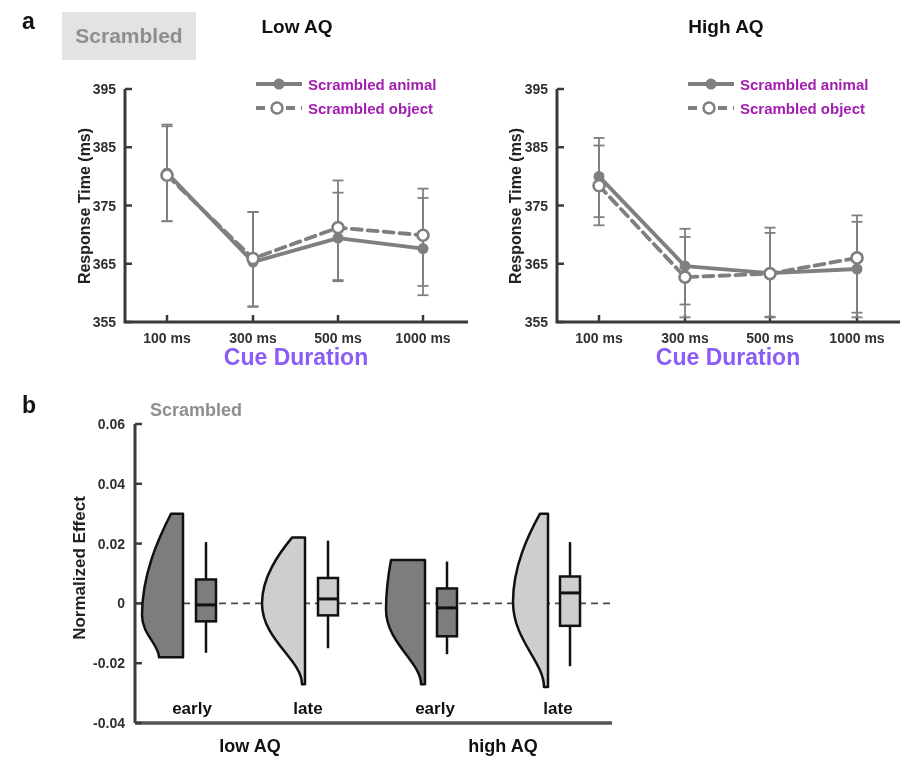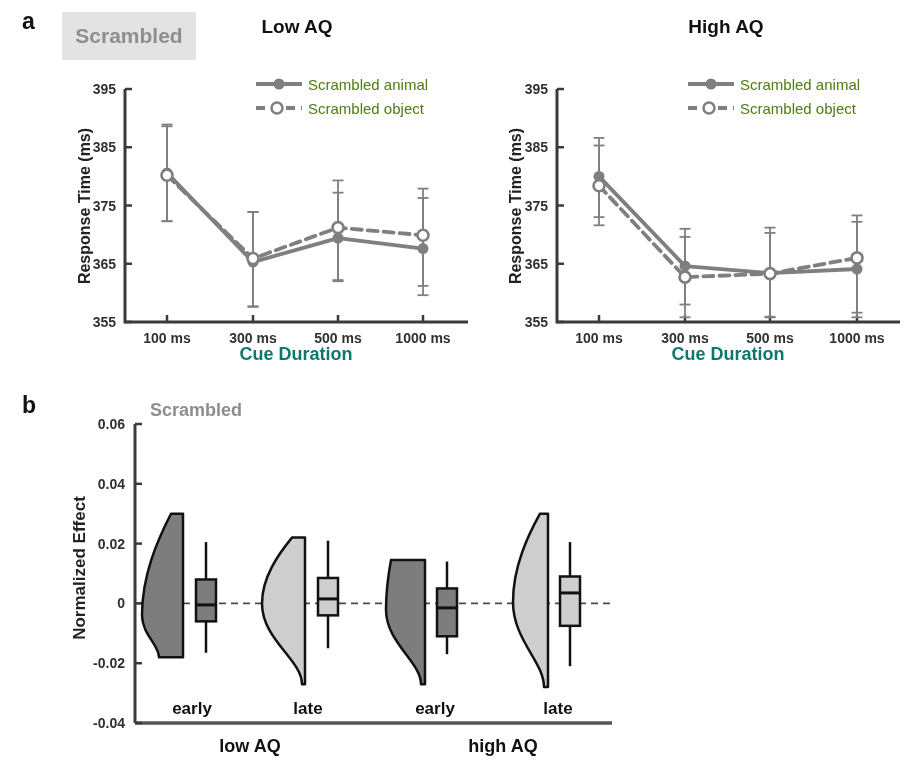--- a/index.html
+++ b/index.html
@@ -5,28 +5,28 @@
   html,body{margin:0;padding:0;background:#fff;}
   .figure{position:relative;width:912px;height:769px;background:#fff;overflow:hidden;
           font-family:"Liberation Sans",sans-serif;color:var(--c-text_dark,#2e2e2e);}
   #fig-svg{position:absolute;left:0;top:0;}
   .overlay{position:absolute;}
   .panel-label{font-size:23px;font-weight:bold;color:#111;}
   .badge{display:flex;align-items:center;justify-content:center;
          background:var(--c-badge_bg,#e3e3e3);color:var(--c-gray_label,#8e8e8e);
          font-size:21px;font-weight:bold;}
   .chart-title{font-size:19px;font-weight:bold;text-align:center;color:#111;}
-  .axis-title{font-size:18px;font-weight:bold;text-align:center;color:#0f766e;}
+  .axis-title{font-size:23px;font-weight:bold;text-align:center;color:#8b5cf6;}
   .ylab{transform:rotate(-90deg);transform-origin:center center;font-size:16px;
         font-weight:bold;text-align:center;color:#222;white-space:nowrap;}
   .ylab-b{font-size:17px;}
   .panelb-title{font-size:18px;font-weight:bold;color:var(--c-gray_label,#8e8e8e);}
   .legend{display:flex;flex-direction:column;gap:2px;}
   .legend-row{display:flex;align-items:center;gap:5px;height:22px;}
-  .legend-label{font-size:15px;font-weight:normal;color:#4d7c0f;white-space:nowrap;}
+  .legend-label{font-size:15px;font-weight:bold;color:#a21caf;white-space:nowrap;}
   .legend-line{stroke:var(--c-series_gray,#7f7f7f);}
   .legend-marker-filled{fill:var(--c-series_gray,#7f7f7f);}
   .legend-marker-open{fill:#ffffff;stroke:var(--c-series_gray,#7f7f7f);}
   text.tick{font-family:"Liberation Sans",sans-serif;font-size:14px;font-weight:bold;fill:#303030;}
   text.cat{font-family:"Liberation Sans",sans-serif;font-size:17px;font-weight:bold;fill:#111;}
   text.grp{font-family:"Liberation Sans",sans-serif;font-size:18px;font-weight:bold;fill:#111;}
 </style>
 </head>
 <body>
 

